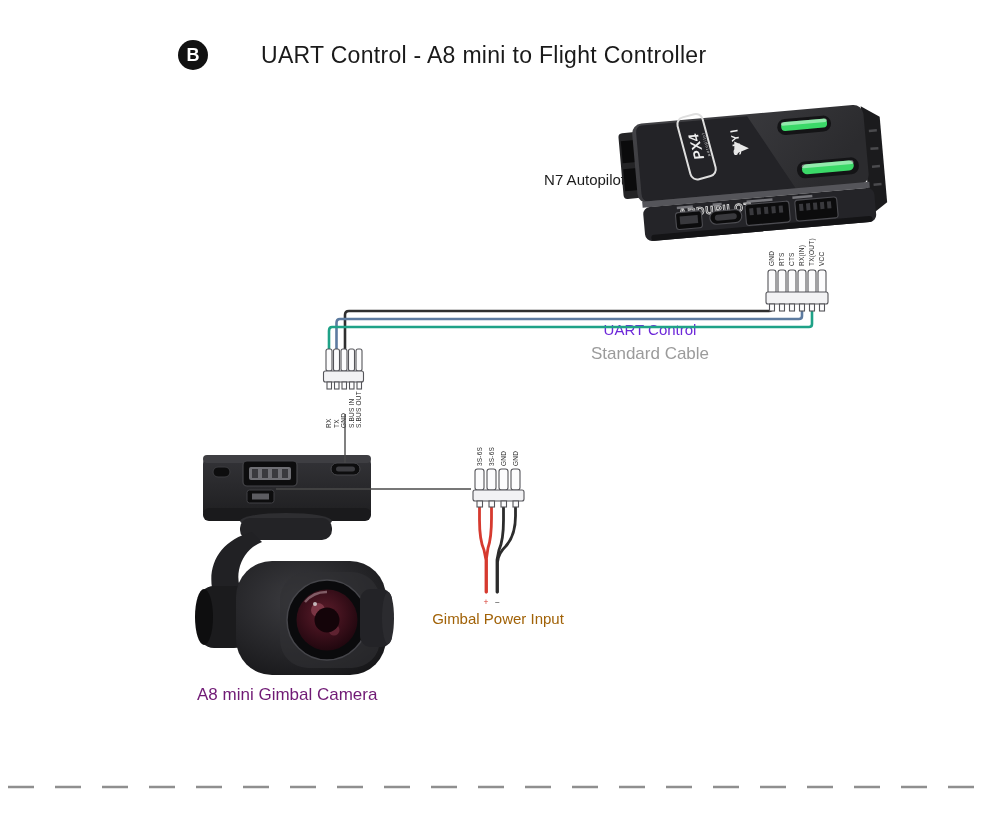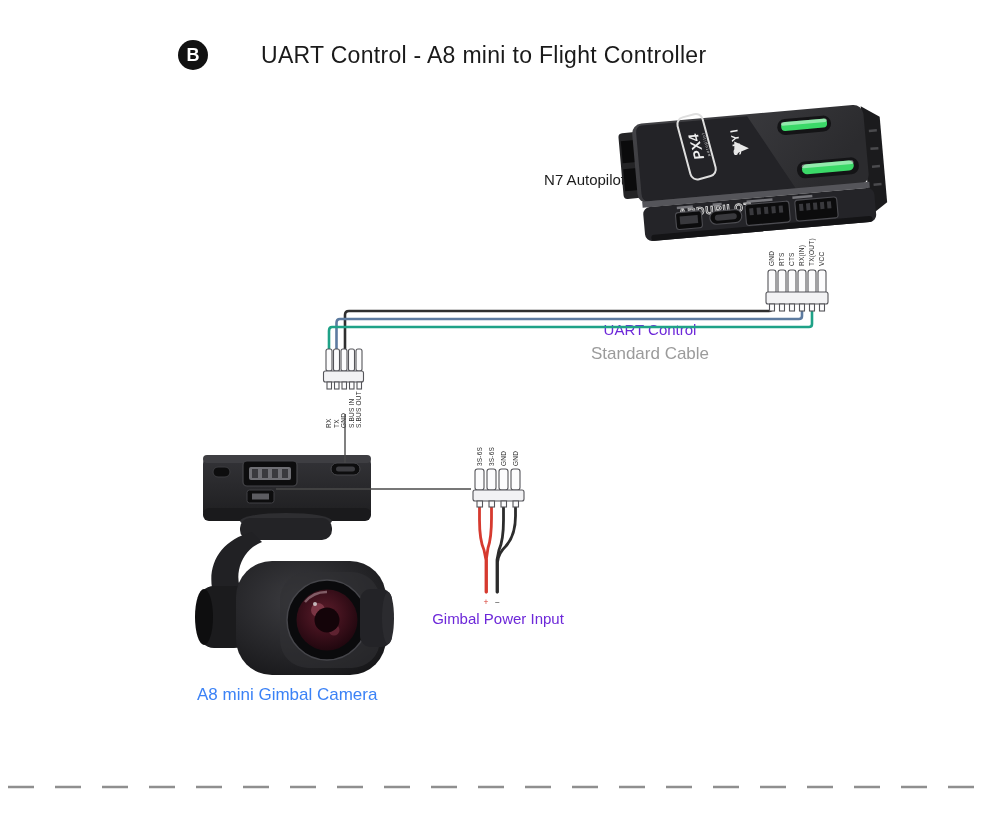--- a/index.html
+++ b/index.html
@@ -7,39 +7,39 @@
          font-family:"Liberation Sans",sans-serif;}
   .title-row{position:absolute;left:178px;top:40px;display:flex;align-items:center;gap:25px;}
   .badge{width:30px;height:30px;border-radius:50%;background:#111;color:#fff;
          font-size:18px;font-weight:bold;display:flex;align-items:center;justify-content:center;}
   .title-text{font-size:23px;color:#1a1a1a;font-weight:500;letter-spacing:.3px;margin-left:28px;}
   .lbl{position:absolute;white-space:nowrap;}
   .lbl-n7{left:535px;top:171px;width:90px;text-align:right;font-size:15px;color:#1c1c1c;font-weight:500;}
   .lbl-uart{left:585px;top:285px;width:130px;text-align:center;font-size:15px;color:#6d28d9;font-weight:500;margin-top:36px;}
   .lbl-cable{left:580px;top:344px;width:140px;text-align:center;font-size:17px;}
   .lbl-power{left:418px;top:610px;width:160px;text-align:center;font-size:15px;font-weight:500;}
-  .lbl-gimbal{left:197px;top:685px;font-size:17px;color:#3b82f6;}
+  .lbl-gimbal{left:197px;top:685px;font-size:17px;color:#701a75;}
   svg{position:absolute;left:0;top:0;}
   svg text{font-family:"Liberation Sans",sans-serif;}
   .pinlbl{font-size:6.5px;fill:#2e2e2e;letter-spacing:.2px;}
 </style>
 </head>
 <body>
 
 <div class="stage">
 
   <div class="title-row">
     <span class="badge">B</span>
     <span class="title-text">UART Control - A8 mini to Flight Controller</span>
   </div>
 
   <div class="lbl lbl-n7">N7 Autopilot</div>
   <div class="lbl lbl-uart">UART Control</div>
   <div class="lbl lbl-cable" style="color: rgb(155, 155, 155);">Standard Cable</div>
-  <div class="lbl lbl-power" style="color: #6d28d9;">Gimbal Power Input</div>
+  <div class="lbl lbl-power" style="color: #a16207;">Gimbal Power Input</div>
   <div class="lbl lbl-gimbal">A8 mini Gimbal Camera</div>
 
   <svg width="1000" height="831" viewBox="0 0 1000 831">
     <defs>
       <linearGradient id="fcTop" x1="0" y1="0" x2="1" y2="0.35">
         <stop offset="0" stop-color="#434347"></stop>
           <stop offset="1" stop-color="#2b2b2e"></stop>
       </linearGradient>
       <linearGradient id="boxGrad" x1="0" y1="0" x2="0" y2="1">
         <stop offset="0" stop-color="#343438"></stop>

